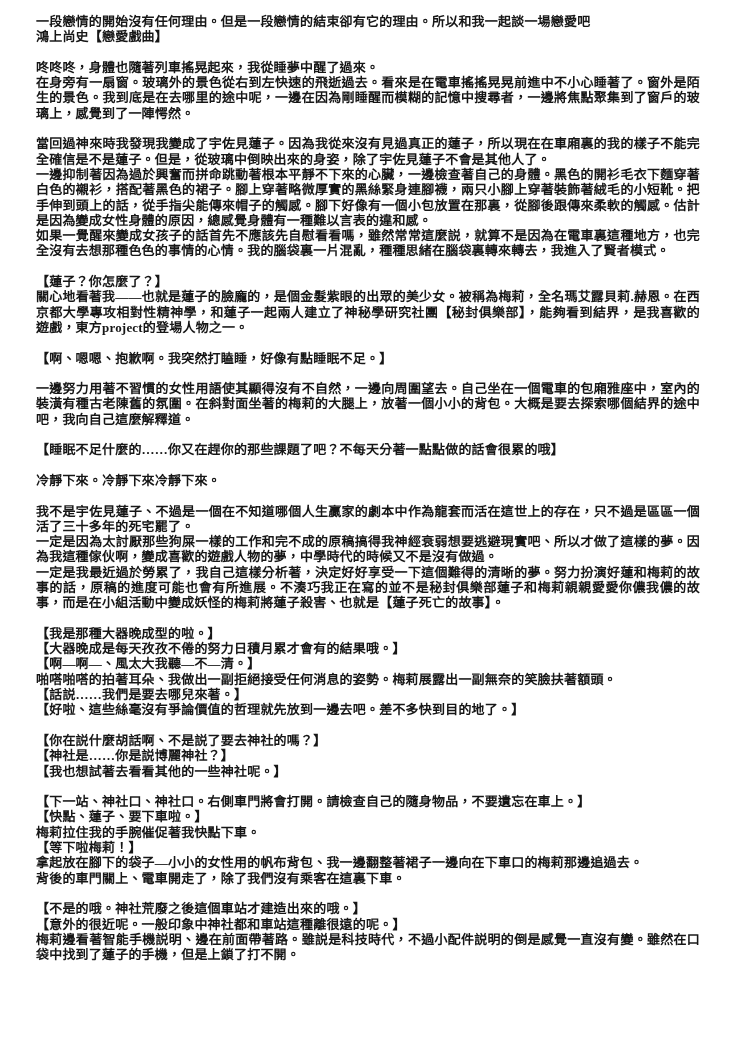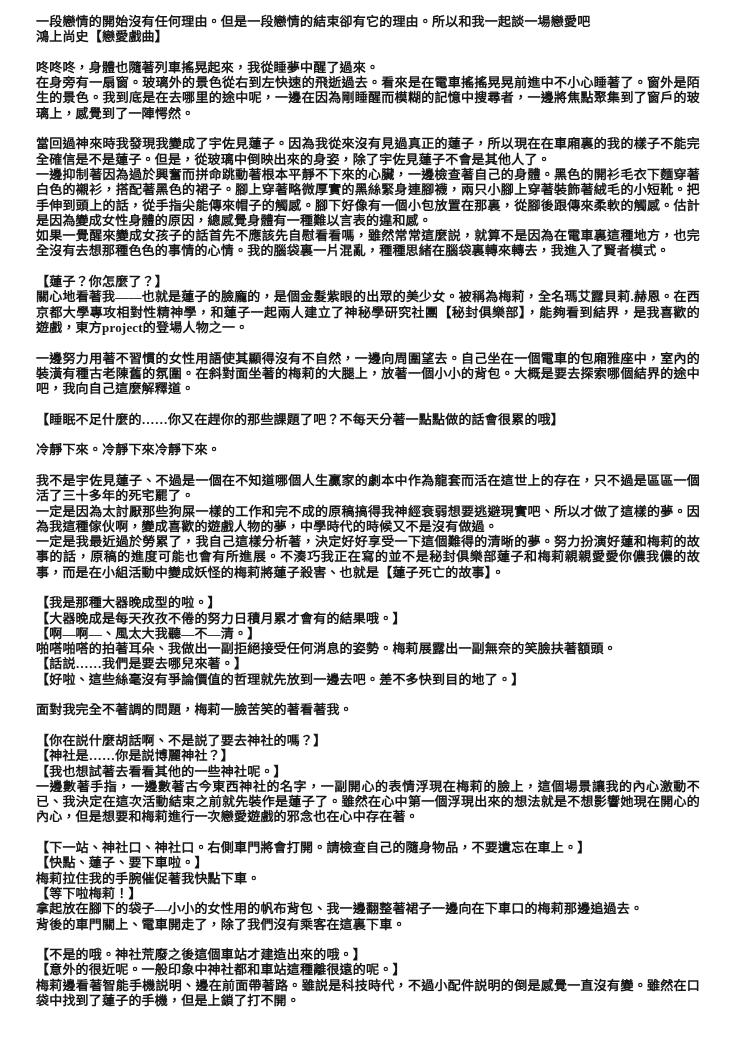--- a/index.html
+++ b/index.html
@@ -40,20 +40,23 @@
       <div class="block">
         <p class="para">當回過神來時我發現我變成了宇佐見蓮子。因為我從來沒有見過真正的蓮子，所以現在在車廂裏的我的樣子不能完全確信是不是蓮子。但是，從玻璃中倒映出來的身姿，除了宇佐見蓮子不會是其他人了。</p>
         <p class="para">一邊抑制著因為過於興奮而拼命跳動著根本平靜不下來的心臟，一邊檢查著自己的身體。黑色的開衫毛衣下麵穿著白色的襯衫，搭配著黑色的裙子。腳上穿著略微厚實的黑絲緊身連腳襪，兩只小腳上穿著裝飾著絨毛的小短靴。把手伸到頭上的話，從手指尖能傳來帽子的觸感。腳下好像有一個小包放置在那裏，從腳後跟傳來柔軟的觸感。估計是因為變成女性身體的原因，總感覺身體有一種難以言表的違和感。</p>
         <p class="para">如果一覺醒來變成女孩子的話首先不應該先自慰看看嗎，雖然常常這麼説，就算不是因為在電車裏這種地方，也完全沒有去想那種色色的事情的心情。我的腦袋裏一片混亂，種種思緒在腦袋裏轉來轉去，我進入了賢者模式。</p>
       </div>
       <div class="block">
         <p class="para">【蓮子？你怎麼了？】</p>
         <p class="para">關心地看著我——也就是蓮子的臉龐的，是個金髮紫眼的出眾的美少女。被稱為梅莉，全名瑪艾露貝莉.赫恩。在西京都大學專攻相對性精神學，和蓮子一起兩人建立了神秘學研究社團【秘封俱樂部】，能夠看到結界，是我喜歡的遊戲，東方project的登場人物之一。</p>
       </div>
       <div class="block">
+        <p class="para">【啊、嗯嗯、抱歉啊。我突然打瞌睡，好像有點睡眠不足。】</p>
+      </div>
+      <div class="block">
         <p class="para">一邊努力用著不習慣的女性用語使其顯得沒有不自然，一邊向周圍望去。自己坐在一個電車的包廂雅座中，室內的裝潢有種古老陳舊的氛圍。在斜對面坐著的梅莉的大腿上，放著一個小小的背包。大概是要去探索哪個結界的途中吧，我向自己這麼解釋道。</p>
       </div>
       <div class="block">
         <p class="para">【睡眠不足什麼的……你又在趕你的那些課題了吧？不每天分著一點點做的話會很累的哦】</p>
       </div>
       <div class="block">
         <p class="para">冷靜下來。冷靜下來冷靜下來。</p>
       </div>
       <div class="block">
         <p class="para">我不是宇佐見蓮子、不過是一個在不知道哪個人生贏家的劇本中作為龍套而活在這世上的存在，只不過是區區一個活了三十多年的死宅罷了。</p>
@@ -62,27 +65,23 @@
       </div>
       <div class="block">
         <p class="para">【我是那種大器晚成型的啦。】</p>
         <p class="para">【大器晚成是每天孜孜不倦的努力日積月累才會有的結果哦。】</p>
         <p class="para">【啊—啊—、風太大我聽—不—清。】</p>
         <p class="para">啪嗒啪嗒的拍著耳朵、我做出一副拒絕接受任何消息的姿勢。梅莉展露出一副無奈的笑臉扶著額頭。</p>
         <p class="para">【話説……我們是要去哪兒來著。】</p>
         <p class="para">【好啦、這些絲毫沒有爭論價值的哲理就先放到一邊去吧。差不多快到目的地了。】</p>
       </div>
       <div class="block">
-        <p class="para">面對我完全不著調的問題，梅莉一臉苦笑的著看著我。</p>
-      </div>
-      <div class="block">
         <p class="para">【你在説什麼胡話啊、不是説了要去神社的嗎？】</p>
         <p class="para">【神社是……你是説博麗神社？】</p>
         <p class="para">【我也想試著去看看其他的一些神社呢。】</p>
-        <p class="para">一邊數著手指，一邊數著古今東西神社的名字，一副開心的表情浮現在梅莉的臉上，這個場景讓我的內心激動不已、我決定在這次活動結束之前就先裝作是蓮子了。雖然在心中第一個浮現出來的想法就是不想影響她現在開心的內心，但是想要和梅莉進行一次戀愛遊戲的邪念也在心中存在著。</p>
       </div>
       <div class="block">
         <p class="para">【下一站、神社口、神社口。右側車門將會打開。請檢查自己的隨身物品，不要遺忘在車上。】</p>
         <p class="para">【快點、蓮子、要下車啦。】</p>
         <p class="para">梅莉拉住我的手腕催促著我快點下車。</p>
         <p class="para">【等下啦梅莉！】</p>
         <p class="para">拿起放在腳下的袋子—小小的女性用的帆布背包、我一邊翻整著裙子一邊向在下車口的梅莉那邊追過去。</p>
         <p class="para">背後的車門關上、電車開走了，除了我們沒有乘客在這裏下車。</p>
       </div>
       <div class="block">

